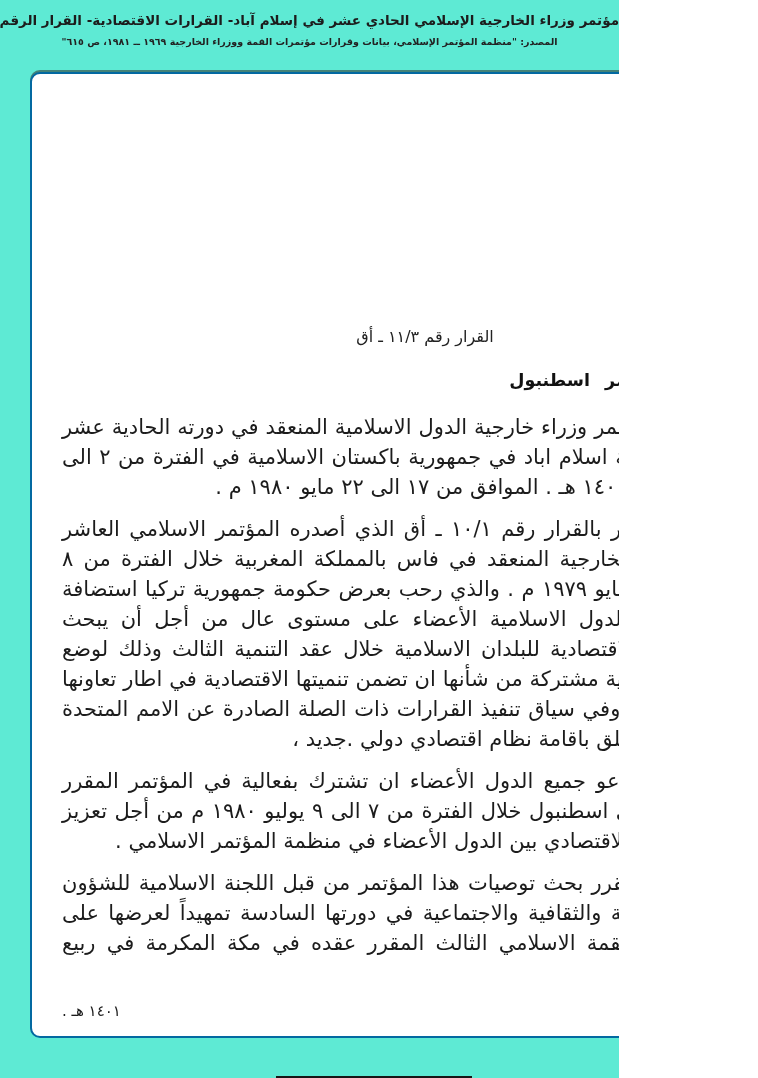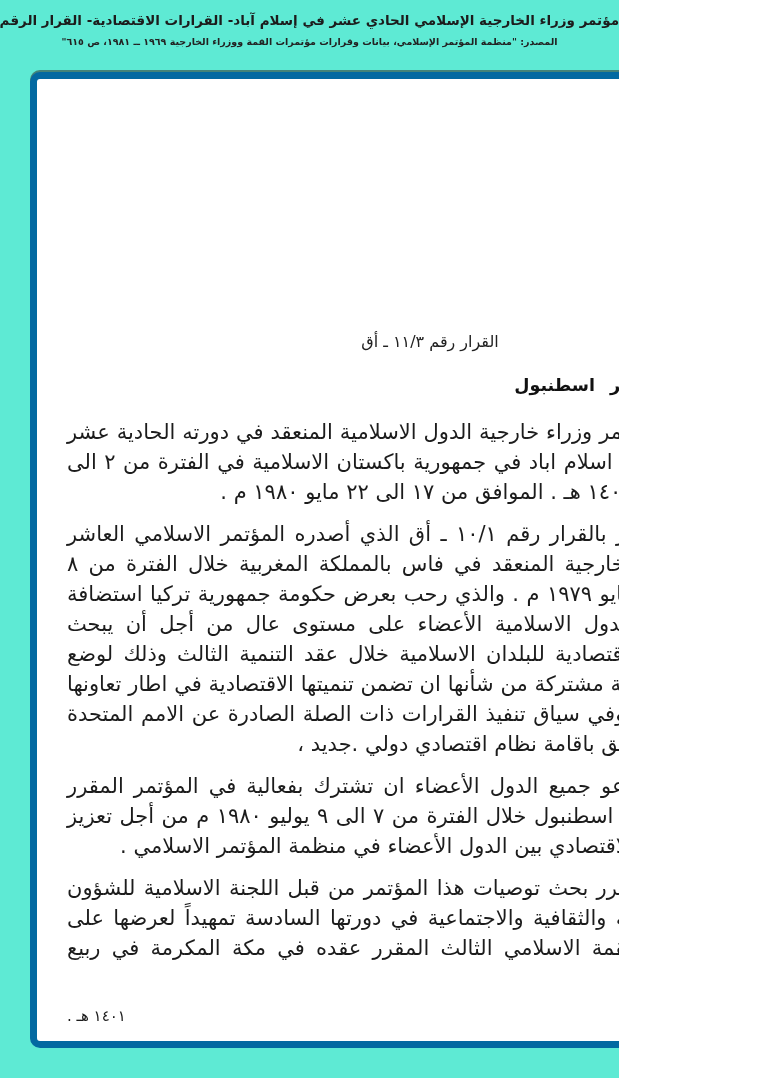--- a/index.html
+++ b/index.html
@@ -19,21 +19,21 @@
     font-weight:bold;font-size:13.5px;letter-spacing:0;
     white-space:nowrap;
   }
   .header-source{
     font-weight:bold;font-size:9.5px;margin-top:8px;
     white-space:nowrap;color:#222;
   }
   .green-box{
     position:absolute;left:30px;top:72px;
     width:694px;height:962px;
-    border:7px solid #0369a1;
+    border:2px solid #0369a1;
     border-radius:10px;
     box-shadow:0 -2px 0 rgba(45,45,45,.55);
     background:#ffffff;
   }
   .doc{
     position:absolute;top:0;left:0;right:0;bottom:0;
     padding:253px 30px 0 30px;
     direction:rtl;
   }
   .res-no{

